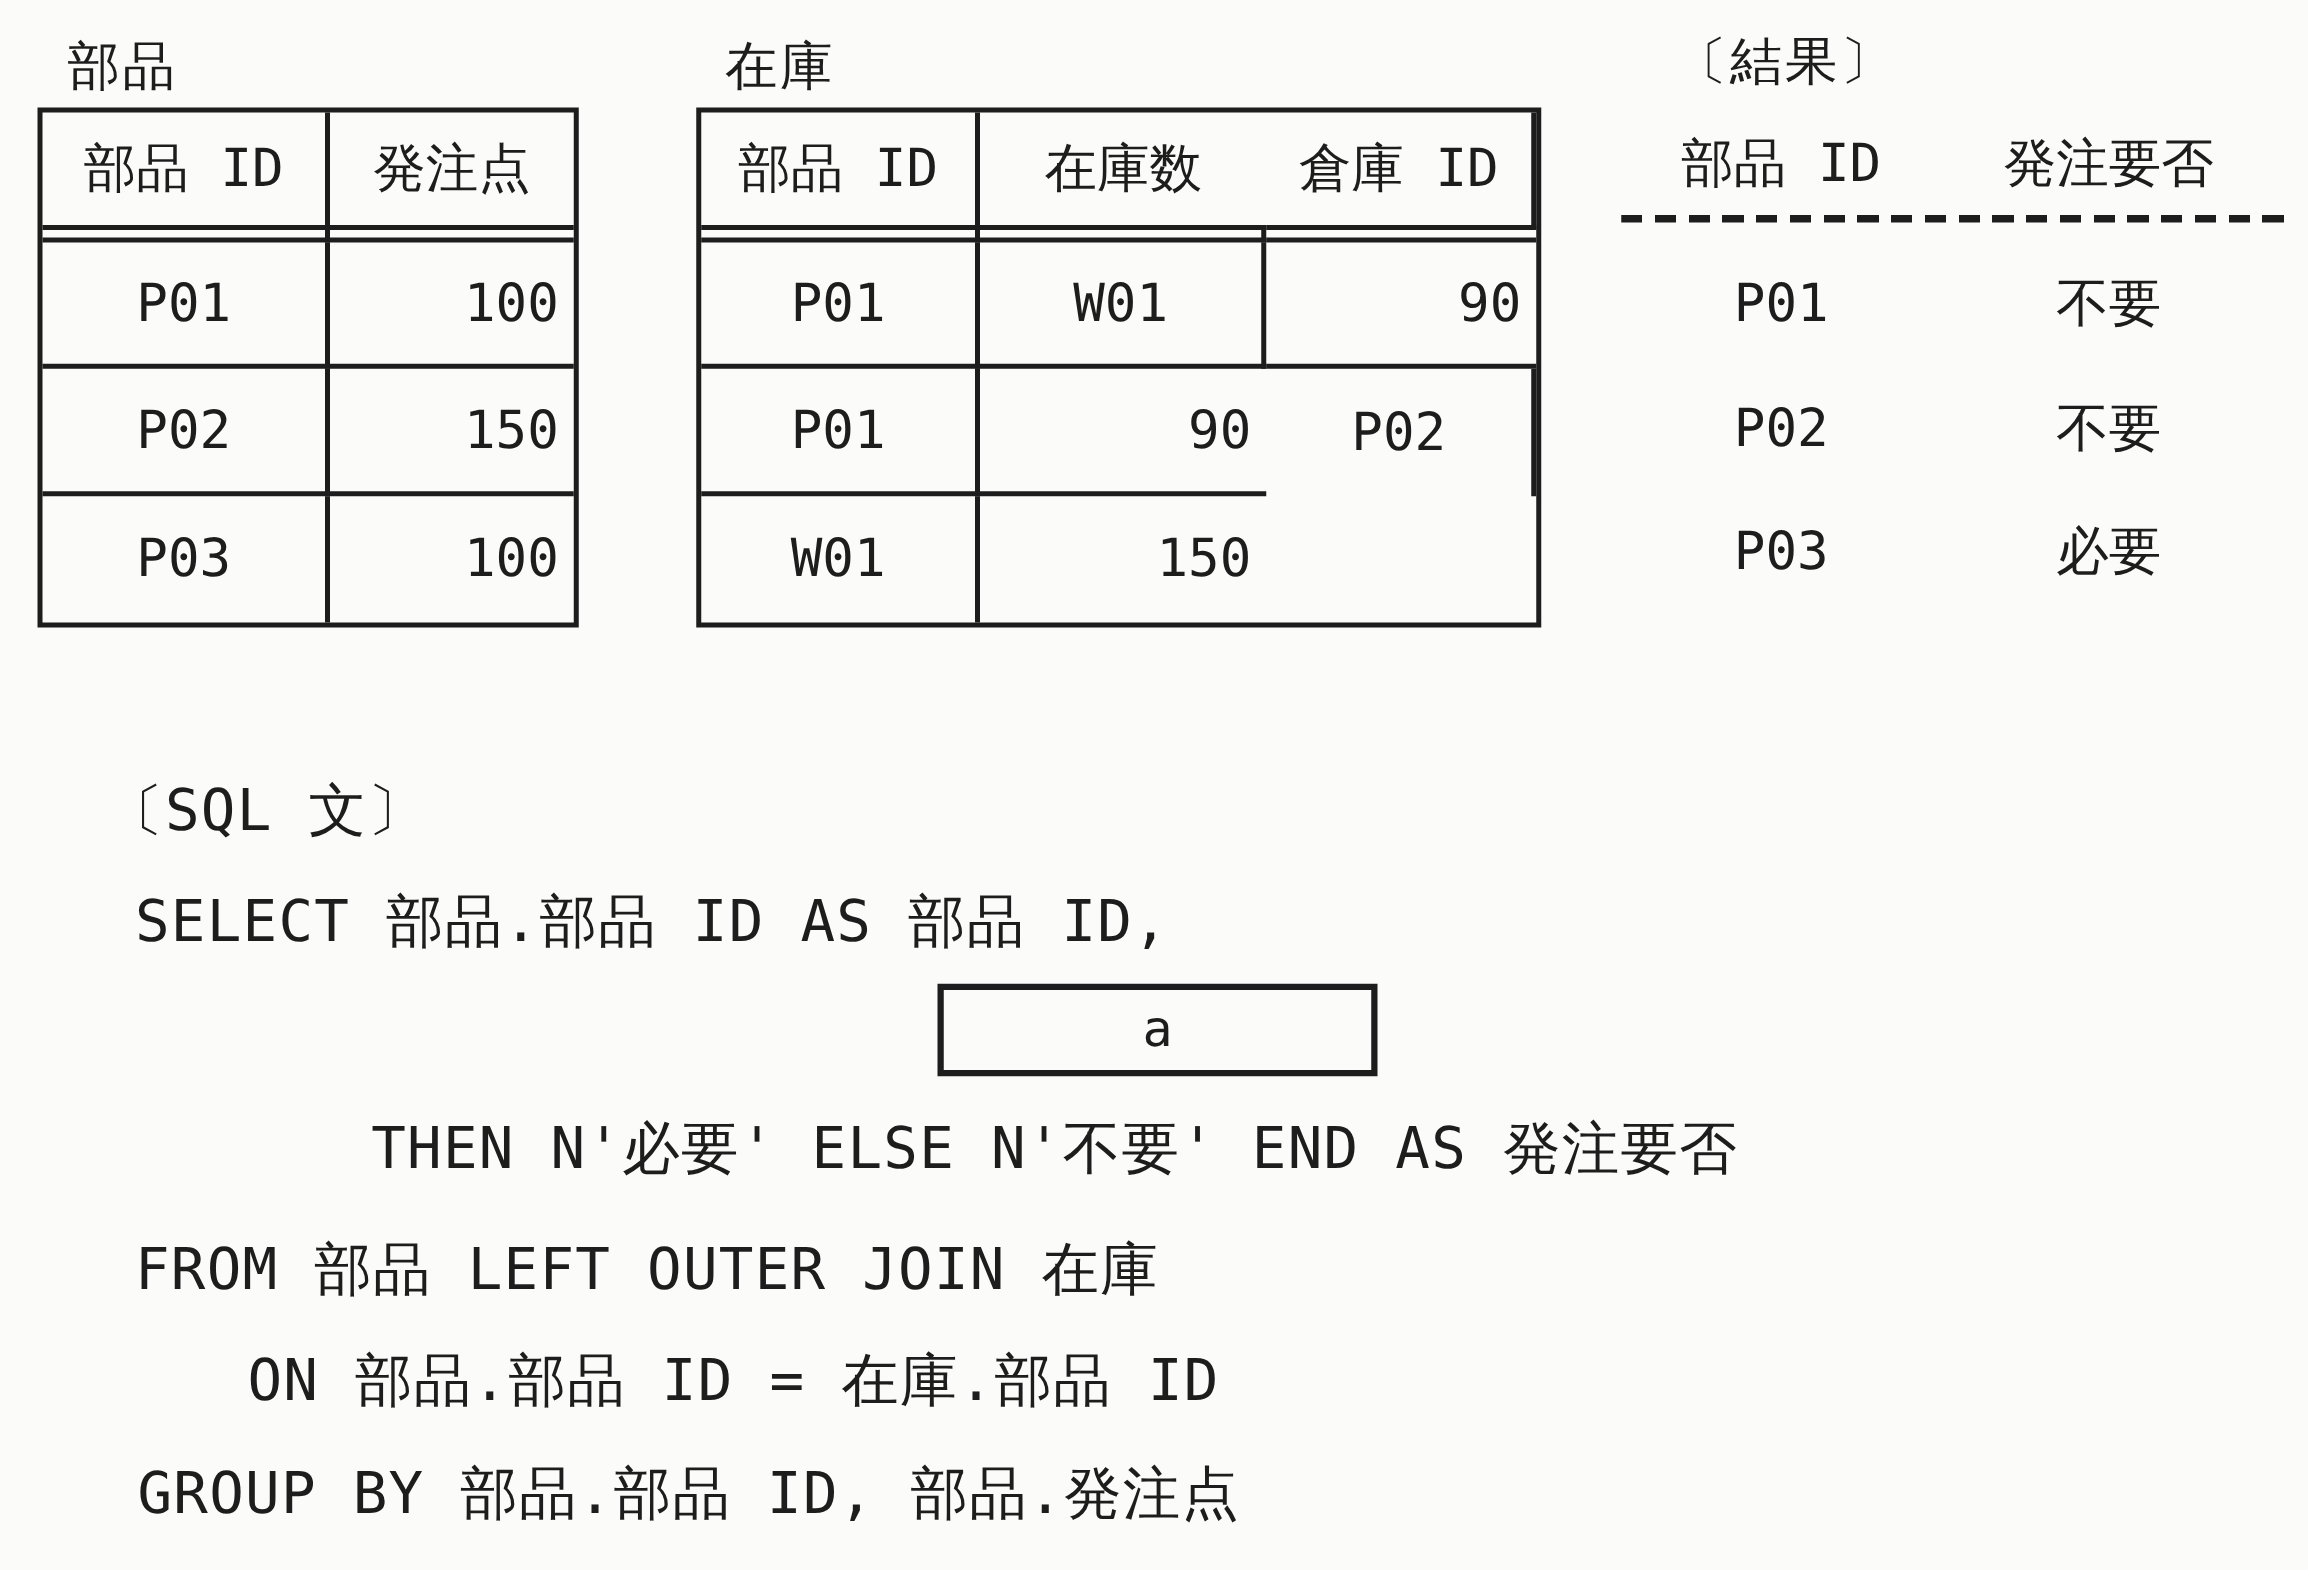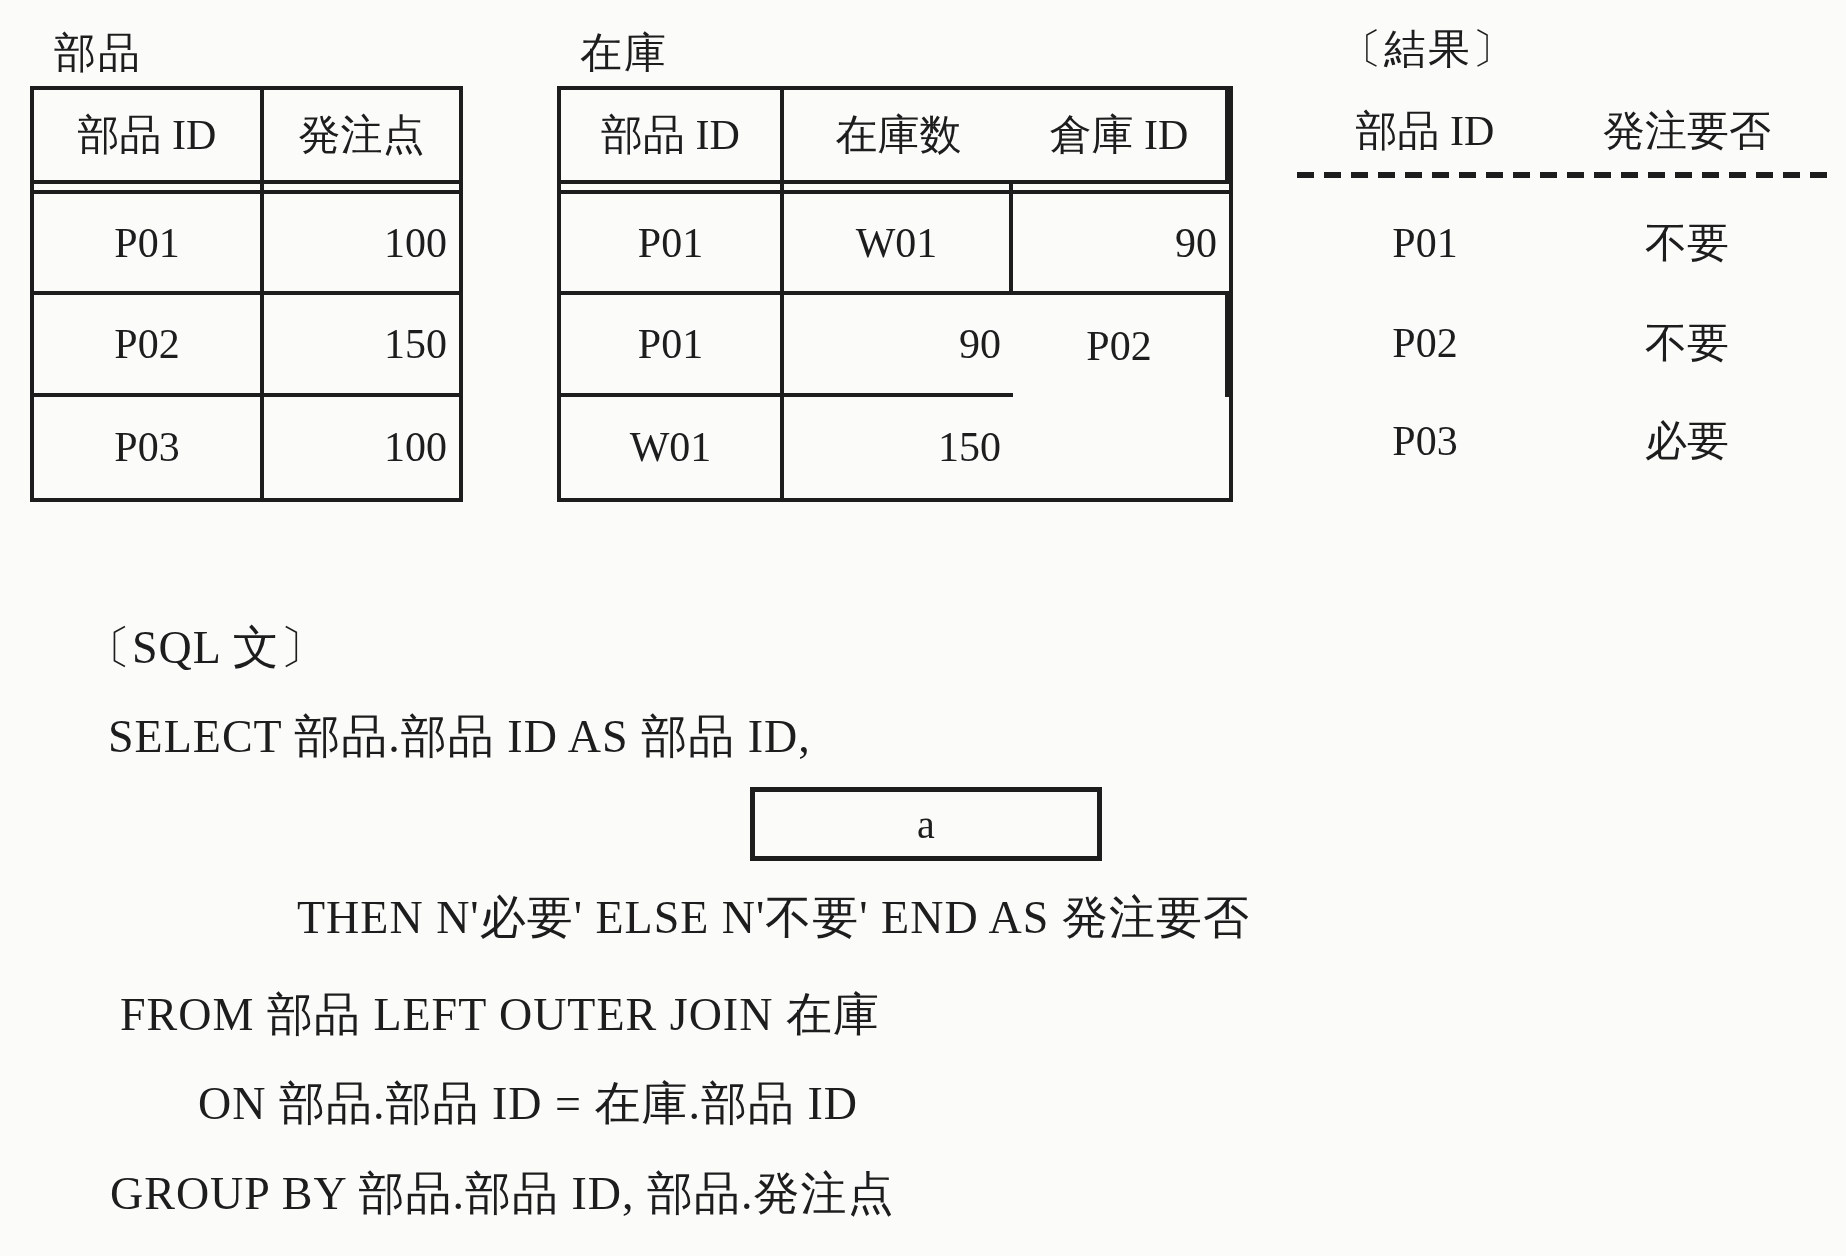--- a/index.html
+++ b/index.html
@@ -7,21 +7,20 @@
     --paper:#fbfbfa;
   }
   *{margin:0;padding:0;box-sizing:border-box;}
   html,body{background:var(--paper);}
   body{font-family:"DejaVu Sans Mono","Liberation Mono",monospace;color:var(--ink);}
   .page{
     position:relative;
     width:1846px;height:1252px;
     background:var(--paper);
     overflow:hidden;
-    font-family:Liberation Serif, serif;
   }
   .abs{position:absolute;}
   .tbl-title{
     font-size:42px;line-height:46px;
     letter-spacing:2px;
     white-space:pre;
   }
   
   .dbtable{
     position:absolute;
@@ -137,19 +136,19 @@
 
   <div class="sql-line" style="left:108px;top:714px;">SELECT 部品.部品 ID AS 部品 ID,</div>
 
 
   <div class="answer-box">
     <span>a</span>
   </div>
 
   <div class="sql-line" style="left:297px;top:895px;">THEN N'必要' ELSE N'不要' END AS 発注要否</div>
 
-  <div class="sql-line" style="left:120px;top:992px;">FROM 部品 LEFT OUTER JOIN 在庫</div>
+  <div class="sql-line" style="left:108px;top:992px;">FROM 部品 LEFT OUTER JOIN 在庫</div>
 
   <div class="sql-line" style="left:198px;top:1081px;">ON 部品.部品 ID = 在庫.部品 ID</div>
 
   <div class="sql-line" style="left:110px;top:1171px;">GROUP BY 部品.部品 ID, 部品.発注点</div>
 
 </div>
 
 </body></html>

